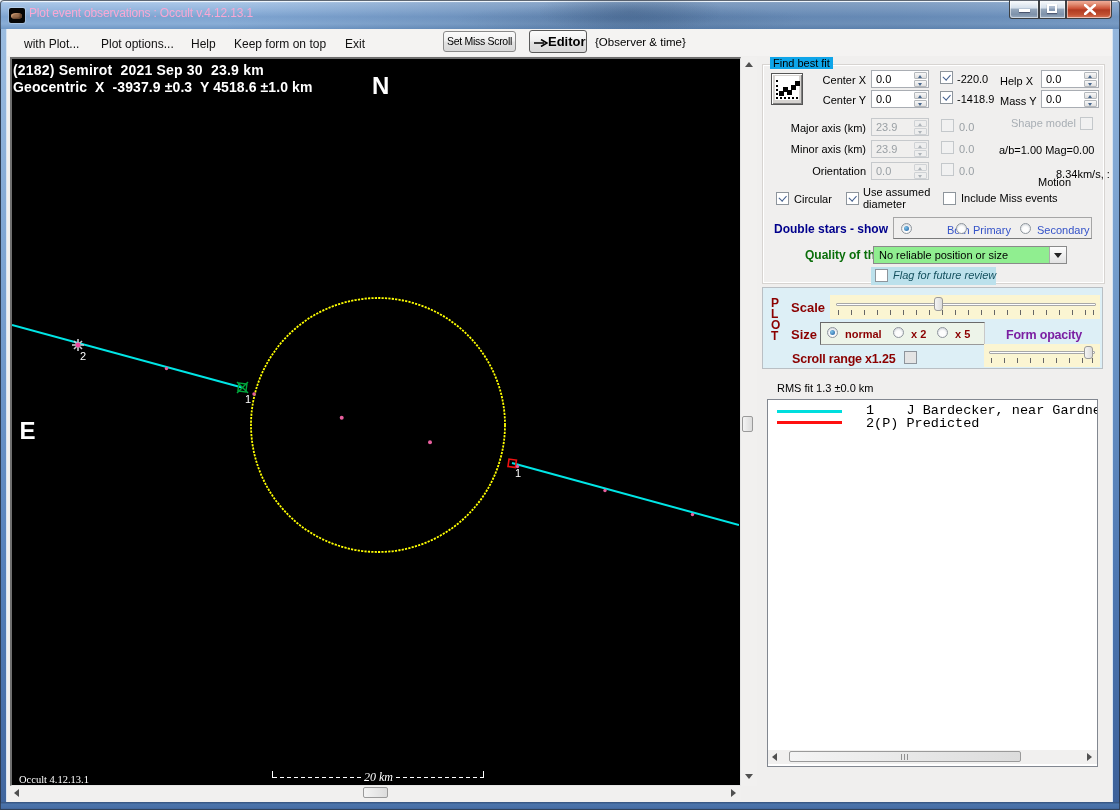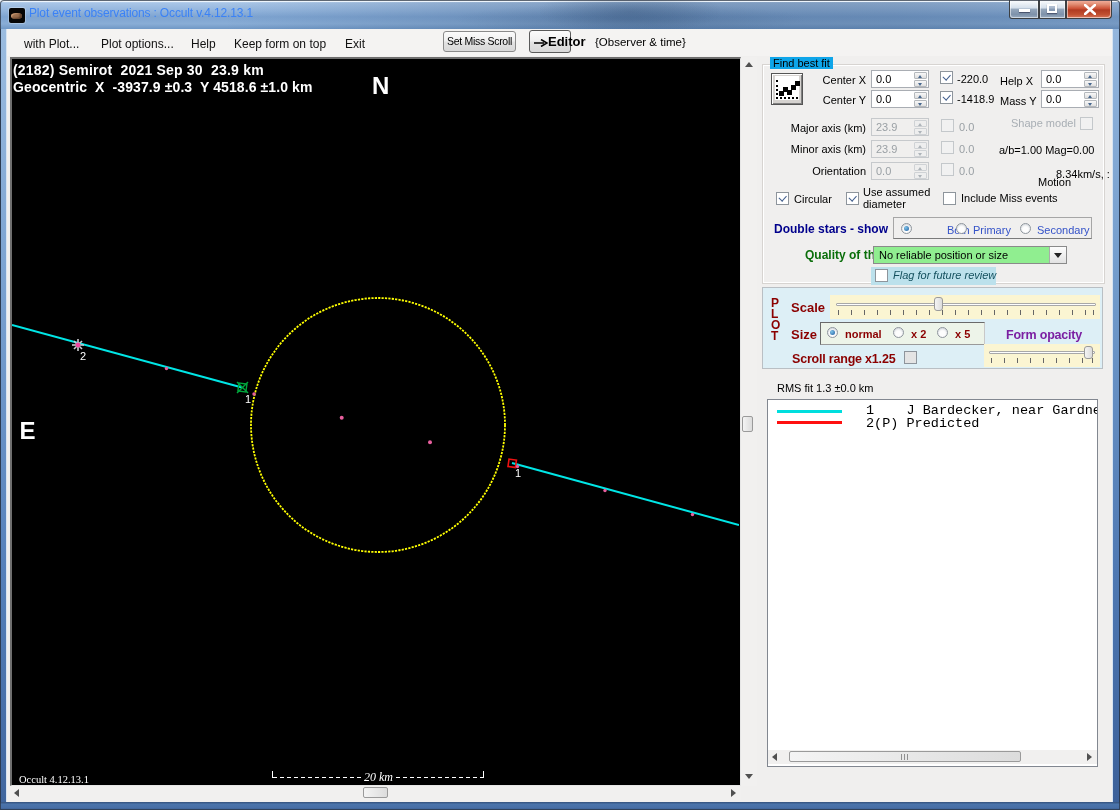--- a/index.html
+++ b/index.html
@@ -16,21 +16,21 @@
   background:linear-gradient(to bottom,#9bbce0 0%,#7da4d2 30%,#5580ba 70%,#40669e 100%); box-shadow:inset -1px 0 0 #d7e4f2, inset 1px 0 0 #2a4a74;}
 #borderR { left:1112px; top:29px; width:8px; height:773px;
   background:linear-gradient(to bottom,#94b6dd 0%,#759ecd 30%,#4f79b3 70%,#3c619a 100%); box-shadow:inset 1px 0 0 #d7e4f2, inset -1px 0 0 #2a4a74;}
 #borderB { left:0; top:802px; width:1120px; height:8px;
   background:linear-gradient(to bottom,#34517c 0%,#4a74ab 30%,#486fa6 70%,#365c90 100%); }
 #client { left:7px; top:29px; width:1105px; height:773px; background:#f0efee; }
 
 
 #appicon { left:9px; top:8px; width:16px; height:15px; background:#050505; border-radius:2px; box-shadow:0 0 0 1px rgba(255,255,255,.25); }
 #appicon .rock { position:absolute; left:2px; top:5px; width:11px; height:6px; background:#9a6e4e; border-radius:50% 60% 45% 55%; box-shadow:inset -2px -1px 2px #5a3c28, inset 1px 1px 1px #c89a74; transform:rotate(-6deg); }
-#title { left:29px; top:6px; font-size:12px; letter-spacing:-0.15px; color:#3b82f6; }
+#title { left:29px; top:6px; font-size:12px; letter-spacing:-0.15px; color:#f9a8d4; }
 
 
 .capbtn { top:0px; height:19px; border:1px solid #3c3f42; border-top:none; }
 #btnmin { left:1009px; width:30px; border-radius:0 0 0 3px;
   background:linear-gradient(to bottom,#fdfeff 0%,#d4dfeb 45%,#95a7bc 50%,#7e92aa 80%,#98abc0 100%); }
 #btnmax { left:1039px; width:27px;
   background:linear-gradient(to bottom,#fdfeff 0%,#d4dfeb 45%,#95a7bc 50%,#7e92aa 80%,#98abc0 100%); }
 #btnclose { left:1066px; width:46px; border-radius:0 0 4px 0;
   background:linear-gradient(to bottom,#f5b6a4 0%,#e08a70 25%,#cc5136 48%,#b03b22 55%,#c04f30 80%,#d8765a 100%); }
 .capbtn .inner { position:absolute; left:0; top:0; right:0; bottom:0; border:1px solid rgba(255,255,255,.55); border-top:none; border-radius:inherit; }
@@ -112,21 +112,21 @@
   </div>
 
 <div class="abs" id="menubar">
   <span class="mitem" style="left:17px;">with Plot...</span>
   <span class="mitem" style="left:94px;">Plot options...</span>
   <span class="mitem" style="left:184px;">Help</span>
   <span class="mitem" style="left:227px;">Keep form on top</span>
   <span class="mitem" style="left:338px;">Exit</span>
 </div>
 <div class="toolbtn" style="left:443px; top:31px; width:73px; height:21px; font-size:10.5px; line-height:19px; letter-spacing:-0.3px;">Set Miss Scroll</div>
-<div class="toolbtn" style="left:529px; top:30px; width:42px; height:23px; border-color:#5a5a5a;">
+<div class="toolbtn" style="left:529px; top:30px; width:58px; height:23px; border-color:#5a5a5a;">
   <svg style="position:absolute; left:4px; top:8px;" width="14" height="8" viewBox="0 0 14 8">
       <path d="M0 4 H10 M7 0.5 L13 4 L7 7.5" fill="none" stroke="#000" stroke-width="1.6"></path>
     </svg>
   <b style="position:absolute; left:18px; top:3px; font-size:13px;">Editor</b>
   </div>
 <div class="abs" style="left:595px; top:36px; font-size:11.5px;">{Observer &amp; time}</div>
 
 <div class="abs" id="plot"></div>
 <svg class="abs" id="plotsvg" style="left:12px; top:59px;" width="727" height="725" viewBox="0 0 727 725">
   <circle cx="366" cy="366" r="127" fill="none" stroke="#ffff00" stroke-width="1.8" stroke-dasharray="2.2 1.2"></circle>

